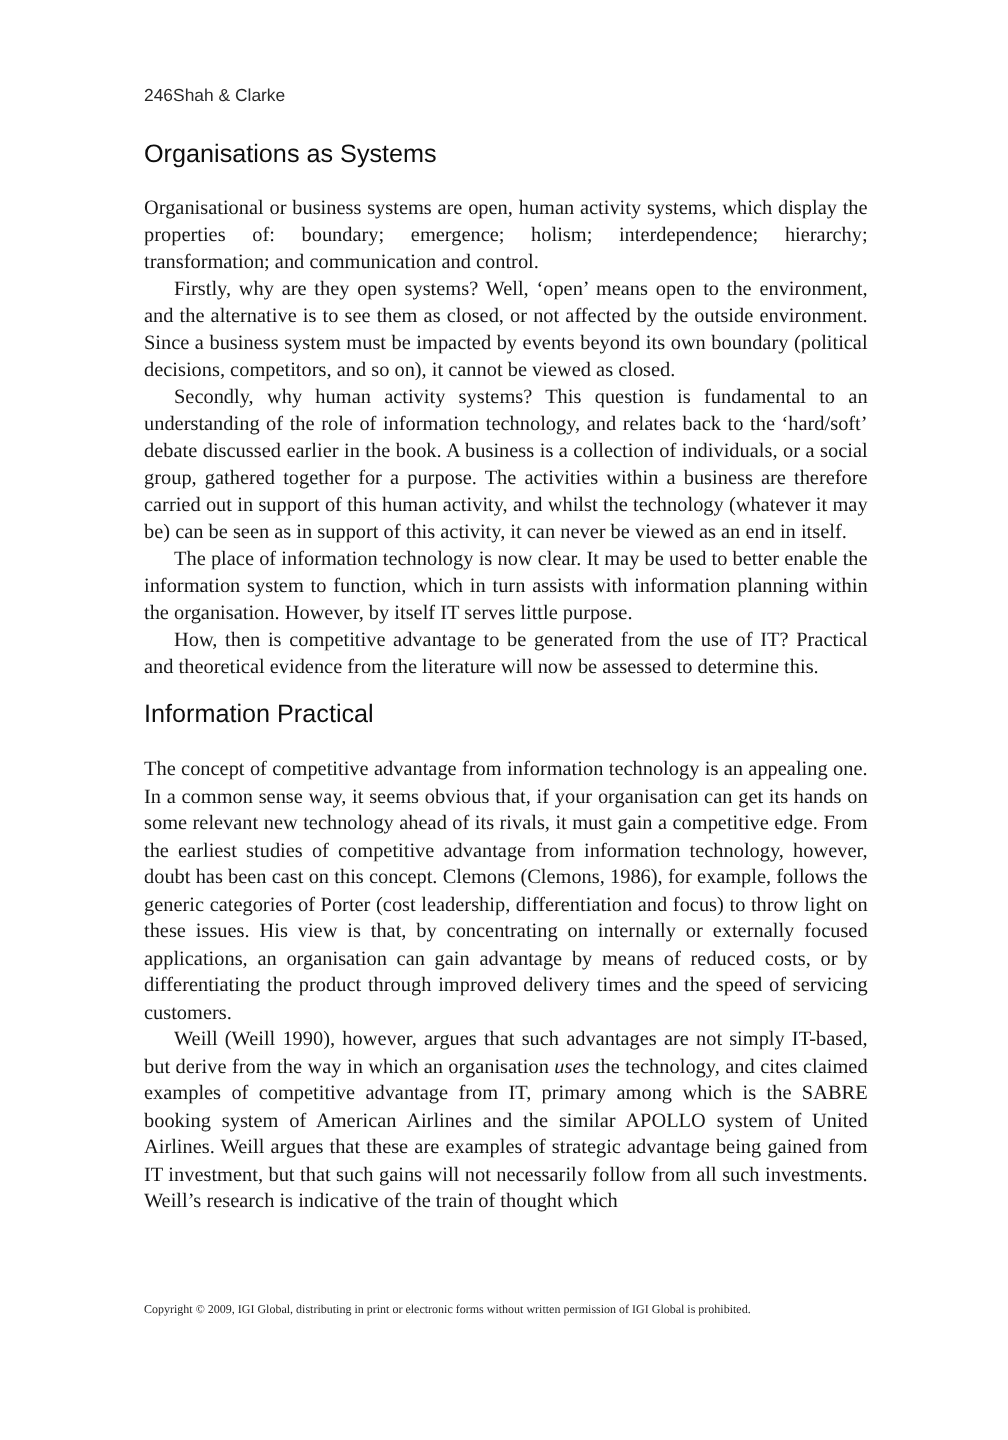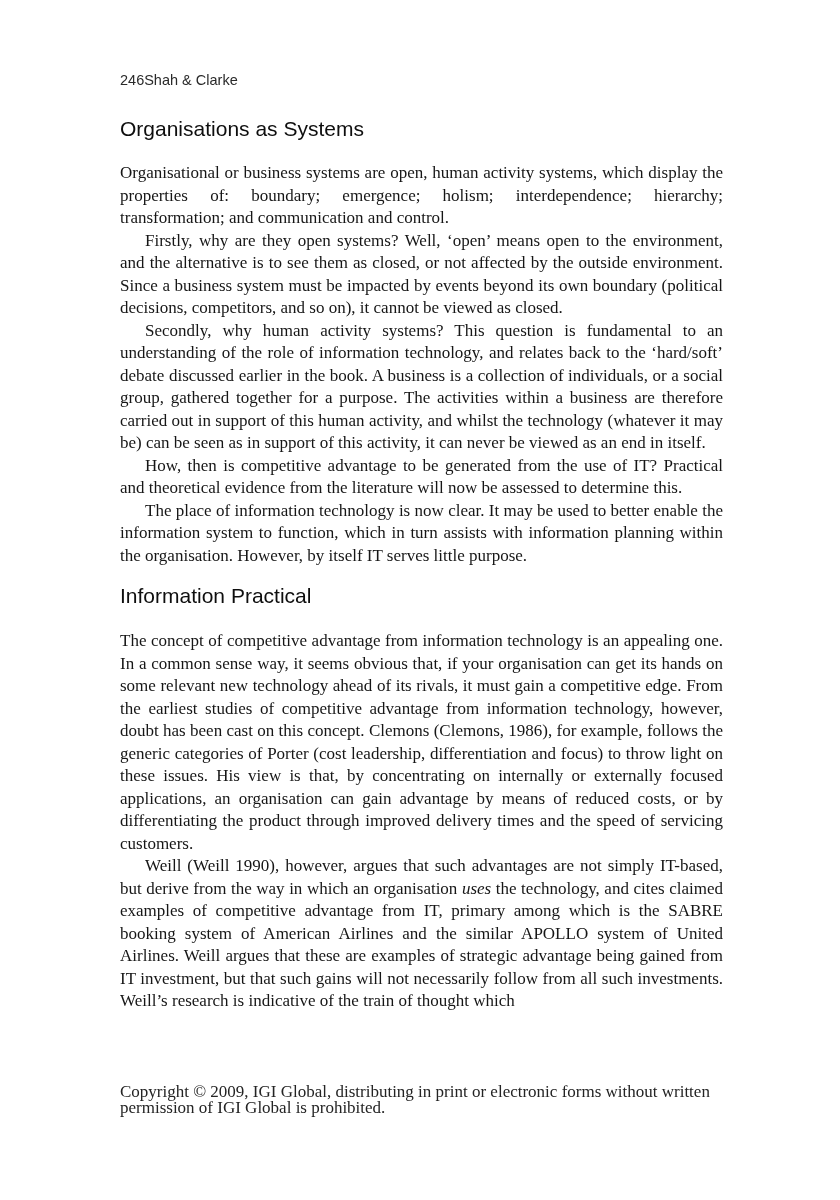--- a/index.html
+++ b/index.html
@@ -50,42 +50,42 @@
     margin: 0;
     color: #161616;
   }
   p.indent { text-indent: 25px; }
   p.body em { font-style: italic; }
   .footer {
     position: absolute;
     left: 120px; top: 1084px;
     width: 602px;
     font-family: "Liberation Serif", serif;
-    font-size: 17px;
+    font-size: 10px;
     line-height: 15.5px;
     color: #242424;
   }
 </style>
 </head>
 <body>
 
 <div class="page">
   <div class="content">
 
     <div class="running-head">
       <span class="pagenum">246</span><span class="authors">Shah &amp; Clarke</span>
     </div>
 
     <h1 class="h">Organisations as Systems</h1>
 
     <p class="body">Organisational or business systems are open, human activity systems, which display the properties of: boundary; emergence; holism; interdependence; hierarchy; transformation; and communication and control.</p>
     <p class="body indent">Firstly, why are they open systems? Well, ‘open’ means open to the environment, and the alternative is to see them as closed, or not affected by the outside environment. Since a business system must be impacted by events beyond its own boundary (political decisions, competitors, and so on), it cannot be viewed as closed.</p>
     <p class="body indent">Secondly, why human activity systems? This question is fundamental to an understanding of the role of information technology, and relates back to the ‘hard/soft’ debate discussed earlier in the book. A business is a collection of individuals, or a social group, gathered together for a purpose. The activities within a business are therefore carried out in support of this human activity, and whilst the technology (whatever it may be) can be seen as in support of this activity, it can never be viewed as an end in itself.</p>
+    <p class="body indent">The place of information technology is now clear. It may be used to better enable the information system to function, which in turn assists with information planning within the organisation. However, by itself IT serves little purpose.</p>
     <p class="body indent">How, then is competitive advantage to be generated from the use of IT? Practical and theoretical evidence from the literature will now be assessed to determine this.</p>
-    <p class="body indent">The place of information technology is now clear. It may be used to better enable the information system to function, which in turn assists with information planning within the organisation. However, by itself IT serves little purpose.</p>
 
     <h1 class="h h2">Information Practical</h1>
 
     <p class="body">The concept of competitive advantage from information technology is an appealing one. In a common sense way, it seems obvious that, if your organisation can get its hands on some relevant new technology ahead of its rivals, it must gain a competitive edge. From the earliest studies of competitive advantage from information technology, however, doubt has been cast on this concept. Clemons (Clemons, 1986), for example, follows the generic categories of Porter (cost leadership, differentiation and focus) to throw light on these issues. His view is that, by concentrating on internally or externally focused applications, an organisation can gain advantage by means of reduced costs, or by differentiating the product through improved delivery times and the speed of servicing customers.</p>
     <p class="body indent"><span>Weill (Weill 1990), however, argues that such advantages are not simply IT-based, but derive from the way in which an organisation </span><em>uses</em><span> the technology, and cites claimed examples of competitive advantage from IT, primary among which is the SABRE booking system of American Airlines and the similar APOLLO system of United Airlines. Weill argues that these are examples of strategic advantage being gained from IT investment, but that such gains will not necessarily follow from all such investments. Weill’s research is indicative of the train of thought which</span></p>
 
   </div>
 
   <div class="footer">Copyright © 2009, IGI Global, distributing in print or electronic forms without written permission of IGI Global is prohibited.</div>
 </div>

